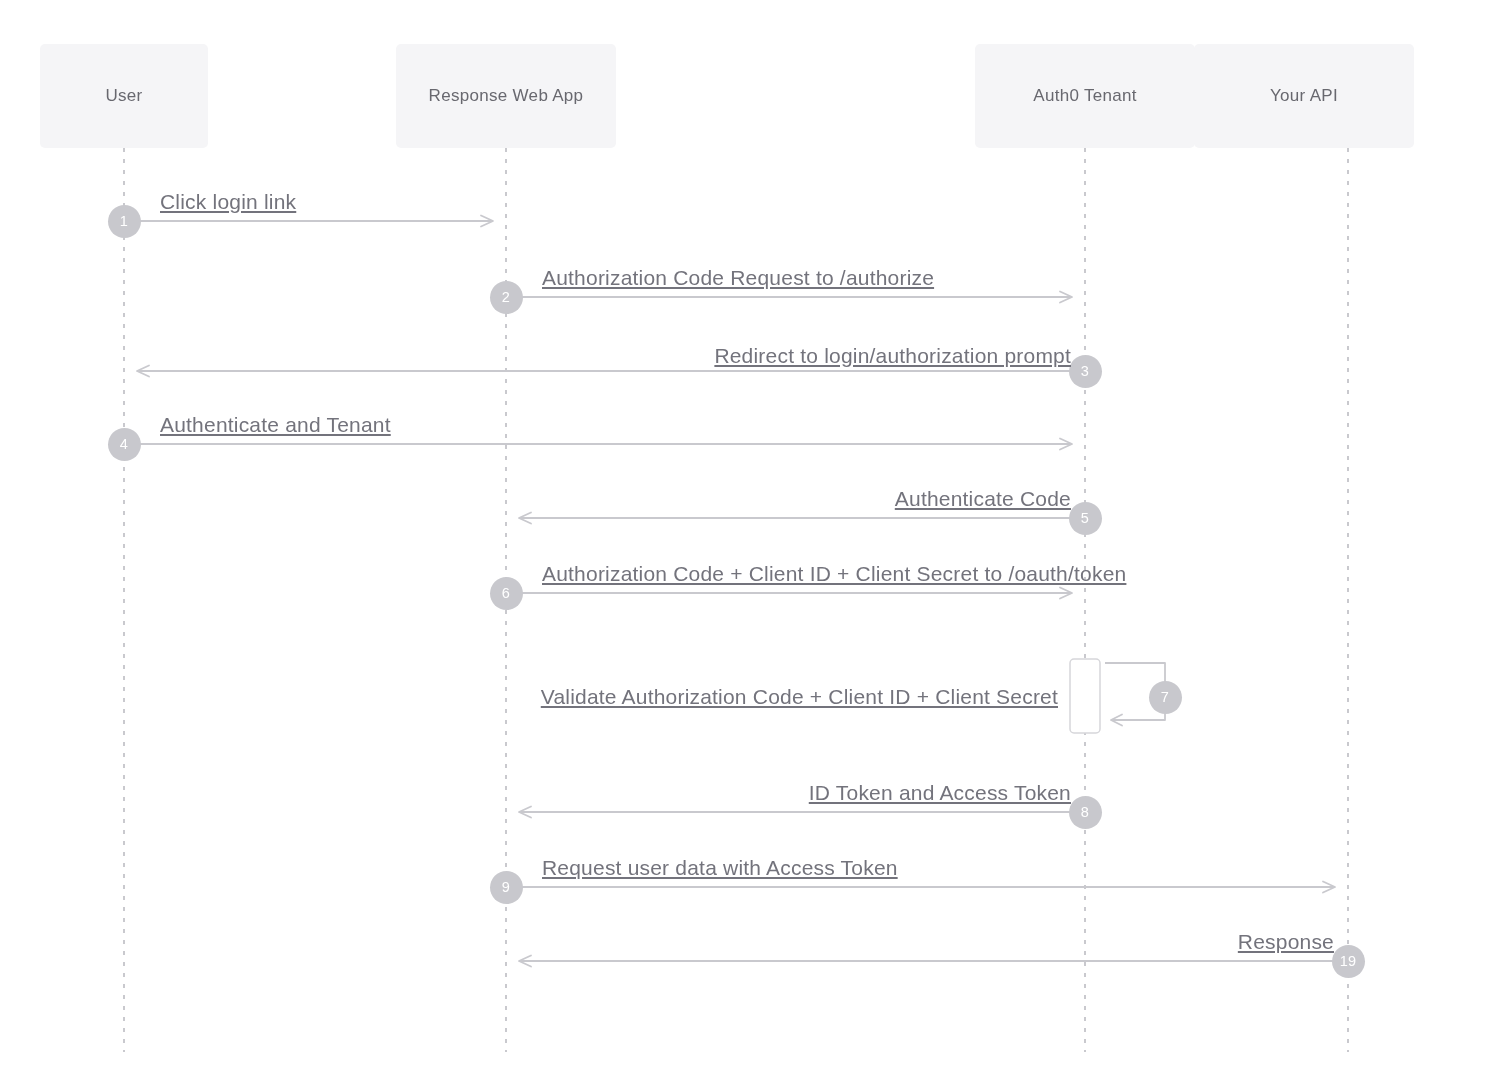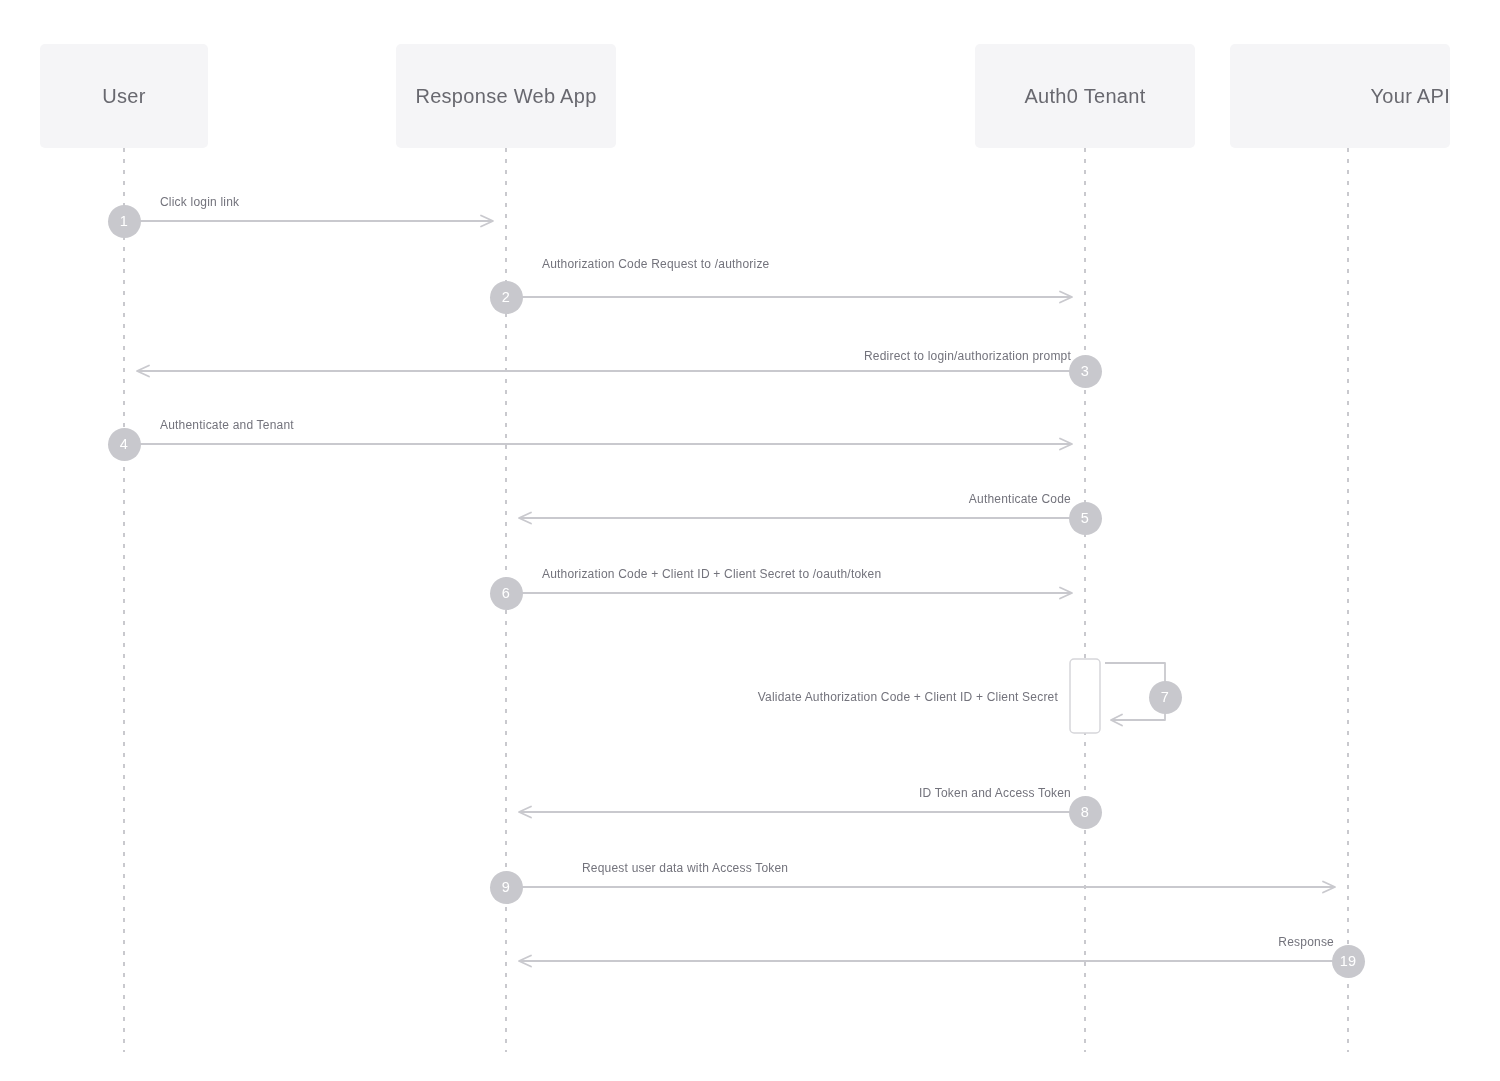--- a/index.html
+++ b/index.html
@@ -16,41 +16,42 @@
     --label-text: #73737c;
   }
   #lines-svg { position: absolute; left: 0; top: 0; }
   .actor-box {
     position: absolute;
     display: flex; align-items: center; justify-content: center;
     background: var(--actor-bg);
     border-radius: 5px;
   }
   .actor-label {
-    font-size: 20px;
+    font-size: 17px;
     color: var(--actor-text);
     letter-spacing: 0.3px;
   }
   .badge {
     position: absolute;
     width: 33px; height: 33px;
     border-radius: 50%;
     background: var(--badge-bg);
     color: var(--badge-text);
     display: flex; align-items: center; justify-content: center;
     font-size: 14.5px;
     letter-spacing: 0.3px;
   }
   .msg-label {
     position: absolute;
     white-space: nowrap;
-    font-size: 12px;
+    font-size: 21px;
     line-height: 24px; height: 24px;
     color: var(--label-text);
     letter-spacing: 0.2px;
+    text-decoration: underline;
   }
 </style>
 </head>
 <body>
 
 <div id="diagram" style="width: 1500px; height: 1081px; --actor-bg: #f5f5f7; --actor-text: #68686f; --badge-bg: #c8c8cd; --badge-text: #ffffff; --label-text: #73737c;">
   <svg id="lines-svg" width="1500" height="1081">
       <line x1="124" y1="148" x2="124" y2="1052" stroke="#c9c9ce" stroke-width="2" stroke-dasharray="4 7"></line>
       <line x1="506" y1="148" x2="506" y2="1052" stroke="#c9c9ce" stroke-width="2" stroke-dasharray="4 7"></line>
       <line x1="1085" y1="148" x2="1085" y2="1052" stroke="#c9c9ce" stroke-width="2" stroke-dasharray="4 7"></line>
@@ -80,37 +81,37 @@
   <div id="nodes">
       <div class="actor-box" style="left: 40px; top: 44px; width: 168px; height: 104px;">
         <span class="actor-label">User</span>
       </div>
       <div class="actor-box" style="left: 396px; top: 44px; width: 220px; height: 104px;">
         <span class="actor-label">Response Web App</span>
       </div>
       <div class="actor-box" style="left: 975px; top: 44px; width: 220px; height: 104px;">
         <span class="actor-label">Auth0 Tenant</span>
       </div>
-      <div class="actor-box" style="left: 1230px; top: 44px; width: 220px; height: 104px; justify-content: flex-end;">
+      <div class="actor-box" style="left: 1194px; top: 44px; width: 220px; height: 104px;">
         <span class="actor-label">Your API</span>
       </div>
       <div class="badge" style="left: 107.5px; top: 204.5px;">1</div>
       <div class="msg-label" style="left: 160px; top: 190px;">Click login link</div>
       <div class="badge" style="left: 489.5px; top: 280.5px;">2</div>
-      <div class="msg-label" style="left: 542px; top: 252px;">Authorization Code Request to /authorize</div>
+      <div class="msg-label" style="left: 542px; top: 266px;">Authorization Code Request to /authorize</div>
       <div class="badge" style="left: 1068.5px; top: 354.5px;">3</div>
       <div class="msg-label" style="right: 429px; top: 344px; text-align: right;">Redirect to login/authorization prompt</div>
       <div class="badge" style="left: 107.5px; top: 427.5px;">4</div>
       <div class="msg-label" style="left: 160px; top: 413px;">Authenticate and Tenant</div>
       <div class="badge" style="left: 1068.5px; top: 501.5px;">5</div>
       <div class="msg-label" style="right: 429px; top: 487px; text-align: right;">Authenticate Code</div>
       <div class="badge" style="left: 489.5px; top: 576.5px;">6</div>
       <div class="msg-label" style="left: 542px; top: 562px;">Authorization Code + Client ID + Client Secret to /oauth/token</div>
       <div class="badge" style="left: 1148.5px; top: 680.5px;">7</div>
       <div class="msg-label" style="right: 442px; top: 685px; text-align: right;">Validate Authorization Code + Client ID + Client Secret</div>
       <div class="badge" style="left: 1068.5px; top: 795.5px;">8</div>
       <div class="msg-label" style="right: 429px; top: 781px; text-align: right;">ID Token and Access Token</div>
       <div class="badge" style="left: 489.5px; top: 870.5px;">9</div>
-      <div class="msg-label" style="left: 542px; top: 856px; margin-left: 40px;">Request user data with Access Token</div>
+      <div class="msg-label" style="left: 542px; top: 856px;">Request user data with Access Token</div>
       <div class="badge" style="left: 1331.5px; top: 944.5px;">19</div>
       <div class="msg-label" style="right: 166px; top: 930px; text-align: left;">Response</div>
     </div>
 </div>
 
 </body></html>

